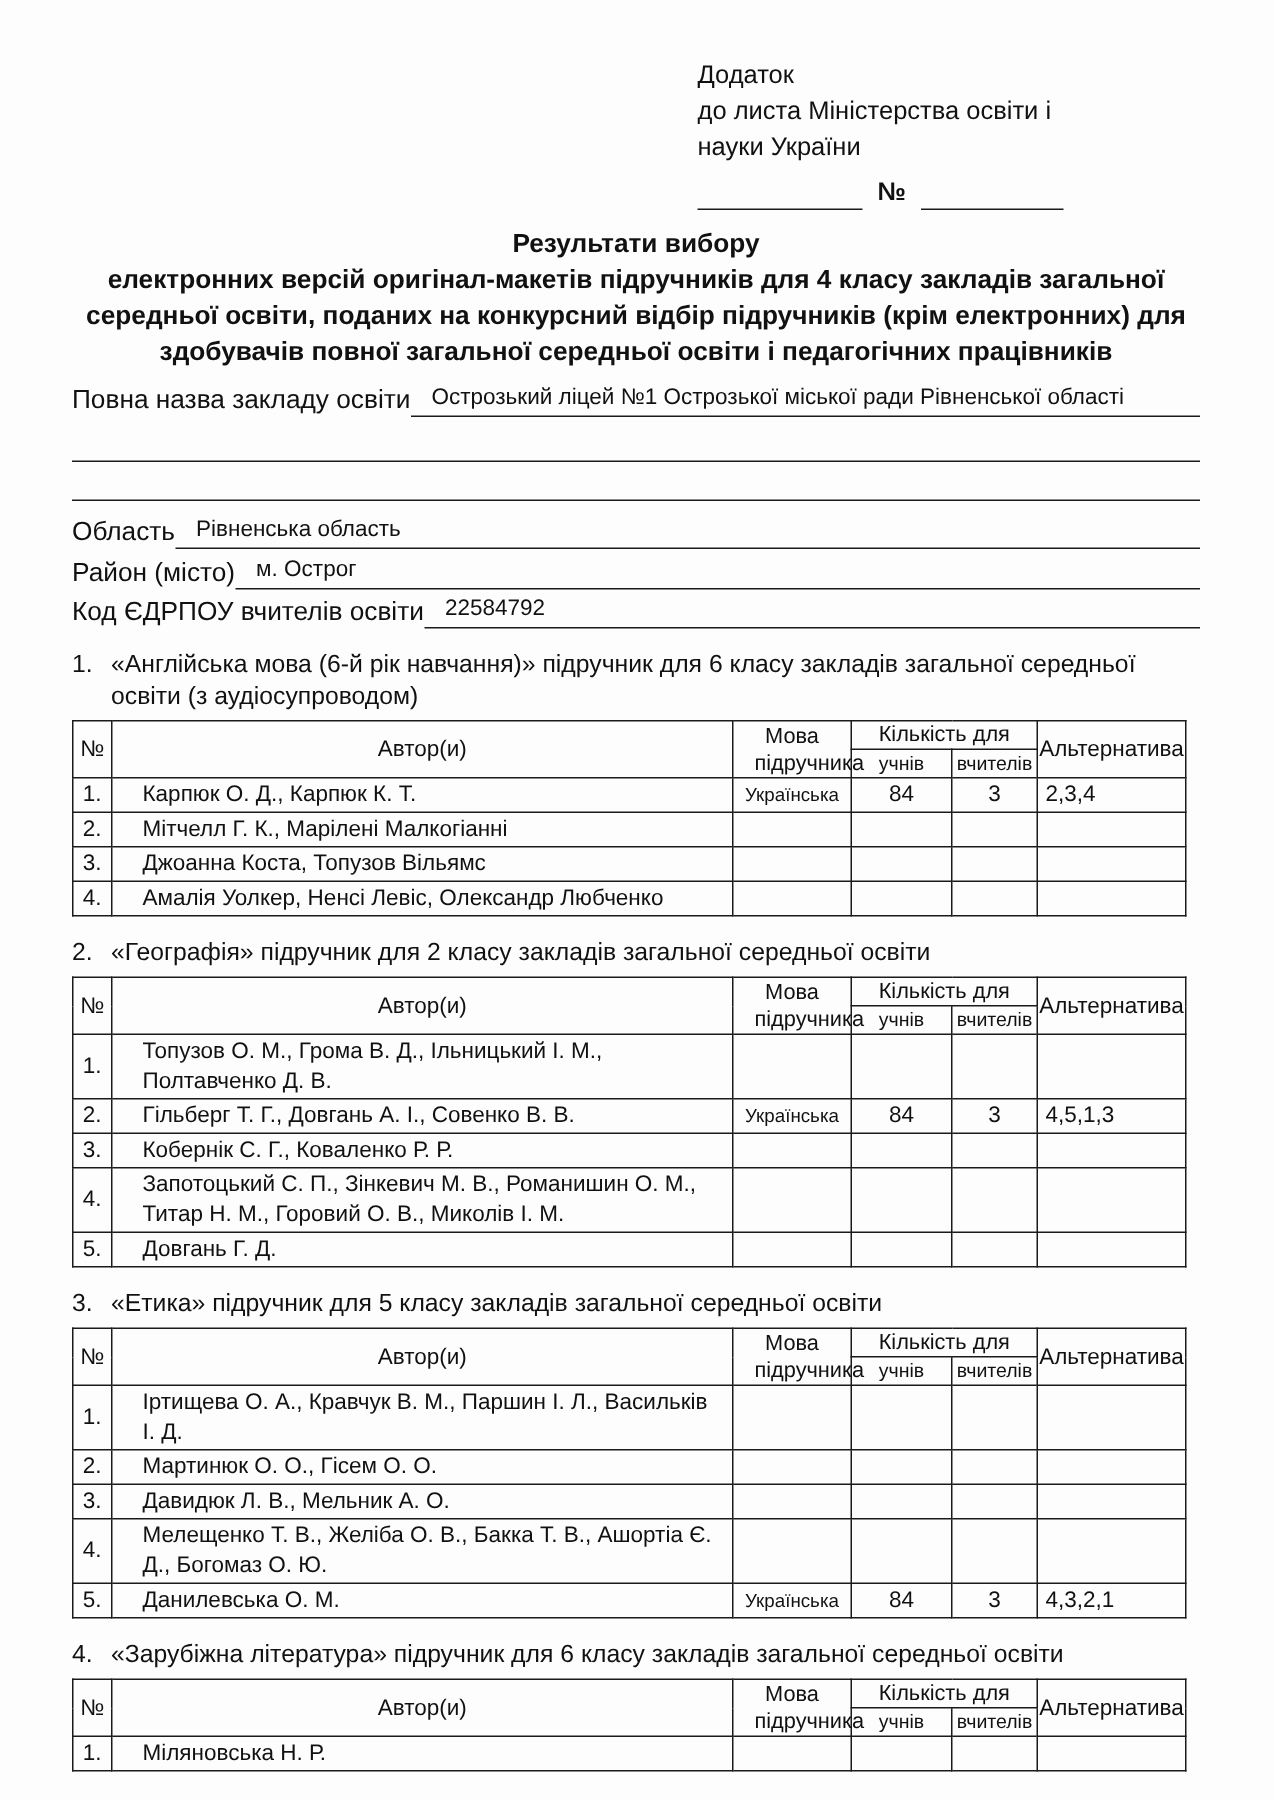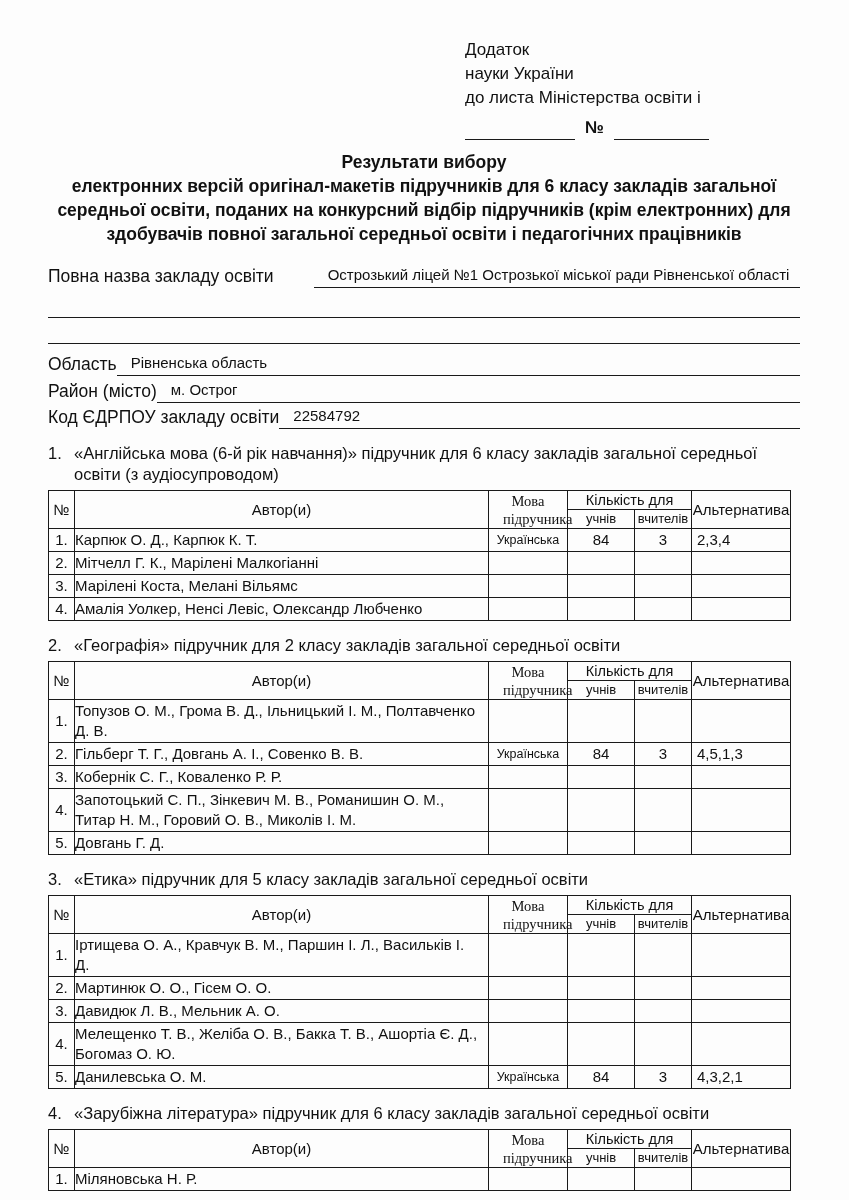--- a/index.html
+++ b/index.html
@@ -37,74 +37,74 @@
   
   .section { margin-top:14px; }
   .sec-heading { display:flex; font-size:16.5px; line-height:21px; margin-bottom:5px; }
   .sec-num { width:26px; flex:none; }
   .sec-title { flex:1; padding-left:0; }
   table { border-collapse:collapse; width:742px; table-layout:fixed; font-size:15px; }
   th, td { border:1.4px solid #1a1a1a; vertical-align:middle; }
   thead th { font-weight:normal; font-size:15px; text-align:center; line-height:18px; }
   th.h-qty { border-bottom:1.2px solid #1a1a1a; font-size:14.5px; }
   th.h-sub { font-size:13px; }
-  th.h-lang { font-size:14.5px; padding:0 14px;font-family:Liberation Serif, serif; }
+  th.h-lang { font-size:14.5px; padding:0 14px; }
   th.h-alt { font-size:15px; }
   col.c-num   { width:26px; }
   col.c-auth  { width:414px; }
   col.c-lang  { width:79px; }
   col.c-stud  { width:67px; }
   col.c-teach { width:57px; }
   col.c-alt   { width:99px; }
   tbody td { height:23px; line-height:20px; padding:1px 3px; }
   td.c-num  { text-align:center; }
-  td.c-auth { text-align:left; padding-left:0; padding-right:6px; }
+  td.c-auth { text-align:left; padding-left:20px; padding-right:6px; }
   td.c-lang { text-align:center; font-size:12.5px; }
   td.c-stud, td.c-teach { text-align:center; }
   td.c-alt  { text-align:left; padding-left:5px; }
 </style>
 </head>
 <body>
 
 <div class="page">
 
   <div class="letterhead">
     <div>Додаток</div>
+    <div>до листа Міністерства освіти і</div>
     <div>науки України</div>
-    <div>до листа Міністерства освіти і</div>
     <div class="no-line">
       <span class="blank b1"></span>
       <span class="no-glyph">№</span>
       <span class="blank b2"></span>
     </div>
   </div>
 
   <div class="doc-title">
     <div>Результати вибору</div>
-    <div>електронних версій оригінал-макетів підручників для 6 класу закладів загальної середньої освіти, поданих на конкурсний відбір підручників (крім електронних) для здобувачів повної загальної середньої освіти і педагогічних працівників</div>
-  </div>
-
-  <div class="field" style="margin-top:18px;gap:40px;">
+    <div>електронних версій оригінал-макетів підручників для 4 класу закладів загальної середньої освіти, поданих на конкурсний відбір підручників (крім електронних) для здобувачів повної загальної середньої освіти і педагогічних працівників</div>
+  </div>
+
+  <div class="field" style="margin-top:8px;">
     <span class="label">Повна назва закладу освіти</span>
     <span class="value">Острозький ліцей №1 Острозької міської ради Рівненської області</span>
   </div>
   <div class="blank-row first"></div>
   <div class="blank-row"></div>
 
   <div class="fields-block">
     <div class="field">
       <span class="label">Область</span>
       <span class="value">Рівненська область</span>
     </div>
     <div class="field">
       <span class="label">Район (місто)</span>
       <span class="value">м. Острог</span>
     </div>
     <div class="field">
-      <span class="label">Код ЄДРПОУ закладу освіти</span>
+      <span class="label">Код ЄДРПОУ вчителів освіти</span>
       <span class="value">22584792</span>
     </div>
   </div>
 
   <div id="sections">
   <div class="section">
     <div class="sec-heading">
       <span class="sec-num">1.</span>
       <span class="sec-title">«Англійська мова (6-й рік навчання)» підручник для 6 класу закладів загальної середньої освіти (з аудіосупроводом)</span>
     </div>
@@ -142,21 +142,21 @@
             <tr>
               <td class="c-num">2.</td>
               <td class="c-auth">Мітчелл Г. К., Марілені Малкогіанні</td>
               <td class="c-lang"></td>
               <td class="c-stud"></td>
               <td class="c-teach"></td>
               <td class="c-alt"></td>
             </tr>
             <tr>
               <td class="c-num">3.</td>
-              <td class="c-auth">Марілені Коста, Мелані Вільямс</td>
+              <td class="c-auth">Джоанна Коста, Топузов Вільямс</td>
               <td class="c-lang"></td>
               <td class="c-stud"></td>
               <td class="c-teach"></td>
               <td class="c-alt"></td>
             </tr>
             <tr>
               <td class="c-num">4.</td>
               <td class="c-auth">Амалія Уолкер, Ненсі Левіс, Олександр Любченко</td>
               <td class="c-lang"></td>
               <td class="c-stud"></td>

